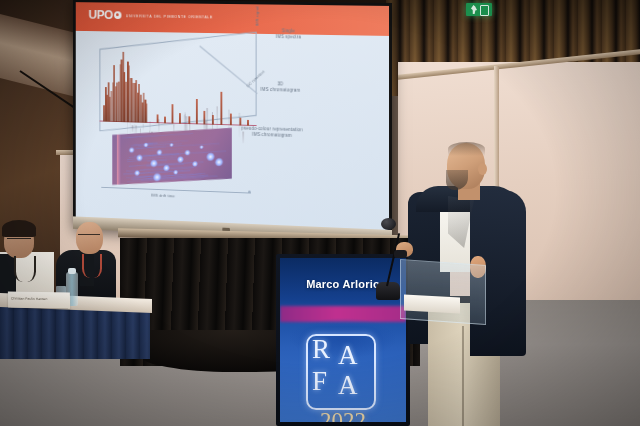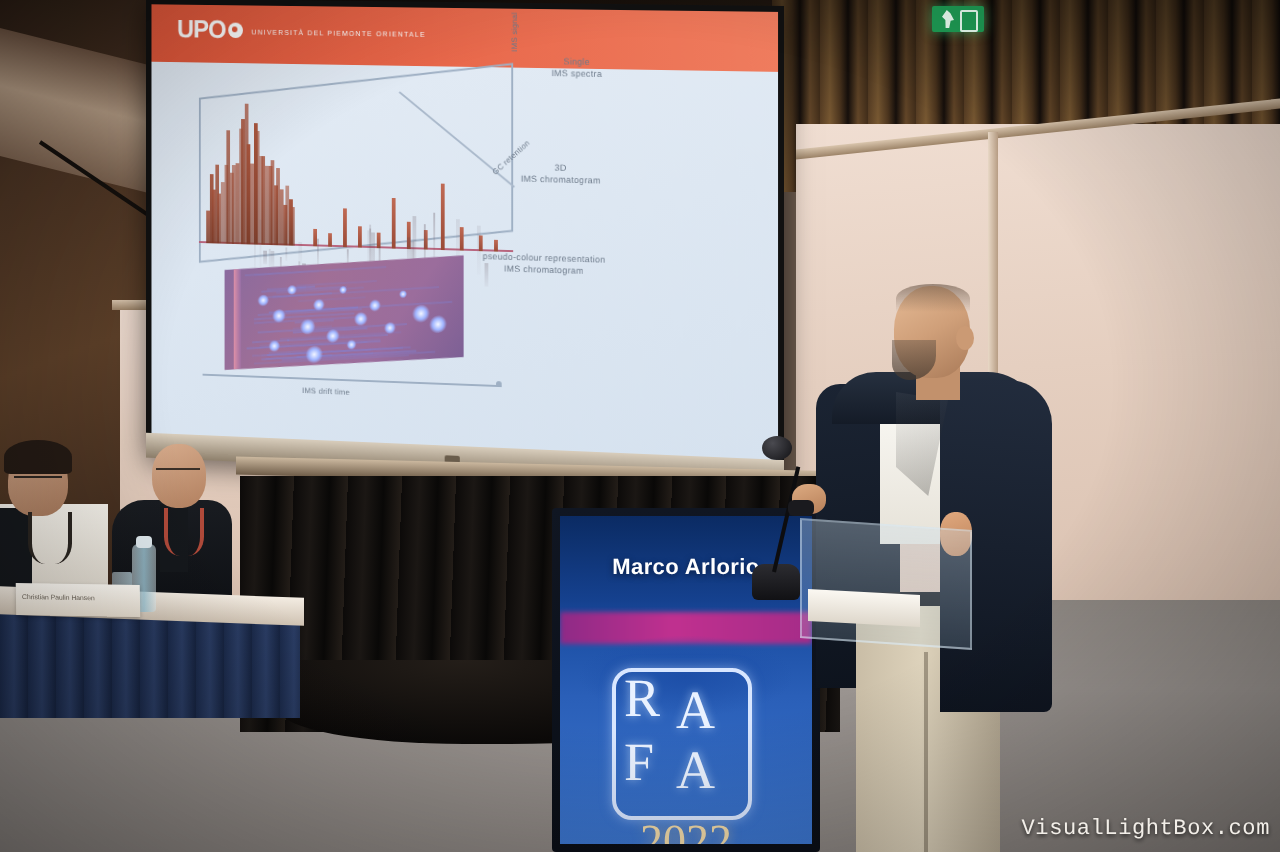--- a/index.html
+++ b/index.html
@@ -494,14 +494,13 @@
   <div class="abs" id="sp-ear"></div>
   <div class="abs" id="sp-hand-r"></div>
 
   <div class="abs" id="podium-acryl"></div>
   <div class="abs" id="podium-paper"></div>
 
   <div class="abs" id="sp-hand-l"></div>
   <div class="abs" id="sp-clicker"></div>
 
   <div class="abs" id="vignette"></div>
-  <div class="abs" id="watermark">VisualLightBox.com</div>
 </div>
 
 </body></html>

